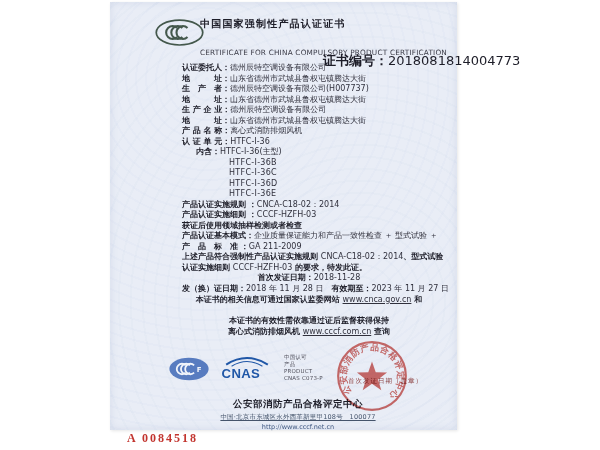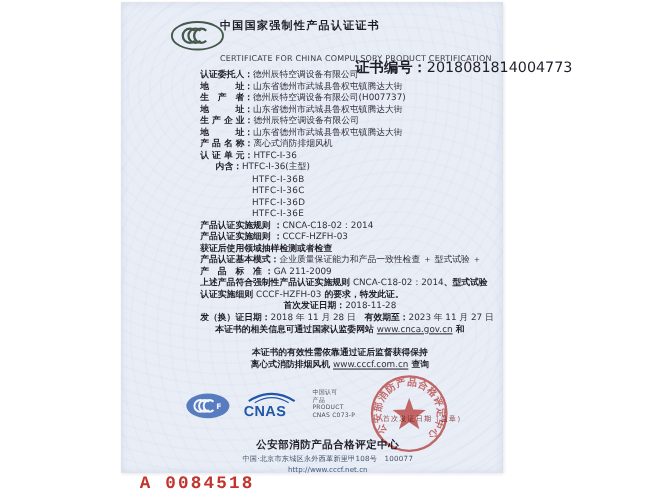--- a/index.html
+++ b/index.html
@@ -27,24 +27,24 @@
   .line.gap{margin-top:9px;}
   .line.notice{line-height:11.5px;}
   .marks-row{position:absolute;left:0;top:348px;width:347px;height:50px;}
   .cccf-logo{position:absolute;left:58px;top:6px;width:42px;height:26px;}
   .cnas-logo{position:absolute;left:110px;top:6px;width:54px;height:25px;}
   .accred{position:absolute;left:174px;top:4px;font-size:5.5px;line-height:7px;color:#50505c;letter-spacing:.2px;}
   .stamp-caption{position:absolute;left:238px;top:27px;font-size:6.5px;letter-spacing:1px;color:#8c4040;white-space:nowrap;z-index:1;}
   .stamp{position:absolute;left:226px;top:-10px;width:72px;height:72px;z-index:2;opacity:.88;mix-blend-mode:multiply;}
   .issuer{position:absolute;left:45px;top:396px;width:286px;text-align:center;}
   .issuer-name{font-size:9.5px;font-weight:bold;letter-spacing:.5px;color:var(--ink);}
-  .issuer-address{font-size:6.5px;color:#45546b;margin-top:2px;letter-spacing:.2px;}
+  .issuer-address{font-size:6.5px;color:#45546b;margin-top:2px;letter-spacing:.2px;text-decoration:underline;}
   .issuer-site{font-size:6.5px;color:#3f5880;margin-top:1px;}
-  .serial{position:absolute;left:127px;top:431px;font-family:Liberation Mono, monospace;
-    font-size:16px;font-weight:bold;letter-spacing:2px;color:var(--serial-red);}
+  .serial{position:absolute;left:127px;top:431px;font-family:Liberation Serif, serif;
+    font-size:12px;font-weight:bold;letter-spacing:2px;color:var(--serial-red);}
   .ccc-stroke{fill:none;stroke:var(--ccc-green);}
   .cccf-fill{fill:var(--cccf-blue);}
   .white-stroke{fill:none;stroke:#f2f5fb;}
   .cnas-stroke{fill:none;stroke:var(--cnas-blue);}
   .cnas-text{fill:var(--cnas-blue);font-weight:bold;font-size:17px;letter-spacing:.5px;
     font-family:"Liberation Sans",sans-serif;}
   .stamp-ink{stroke:var(--stamp-red);fill:none;}
   .stamp-fill{fill:var(--stamp-red);}
   .stamp-text{fill:var(--stamp-red);font-size:12px;font-weight:bold;letter-spacing:1px;}
 </style>

